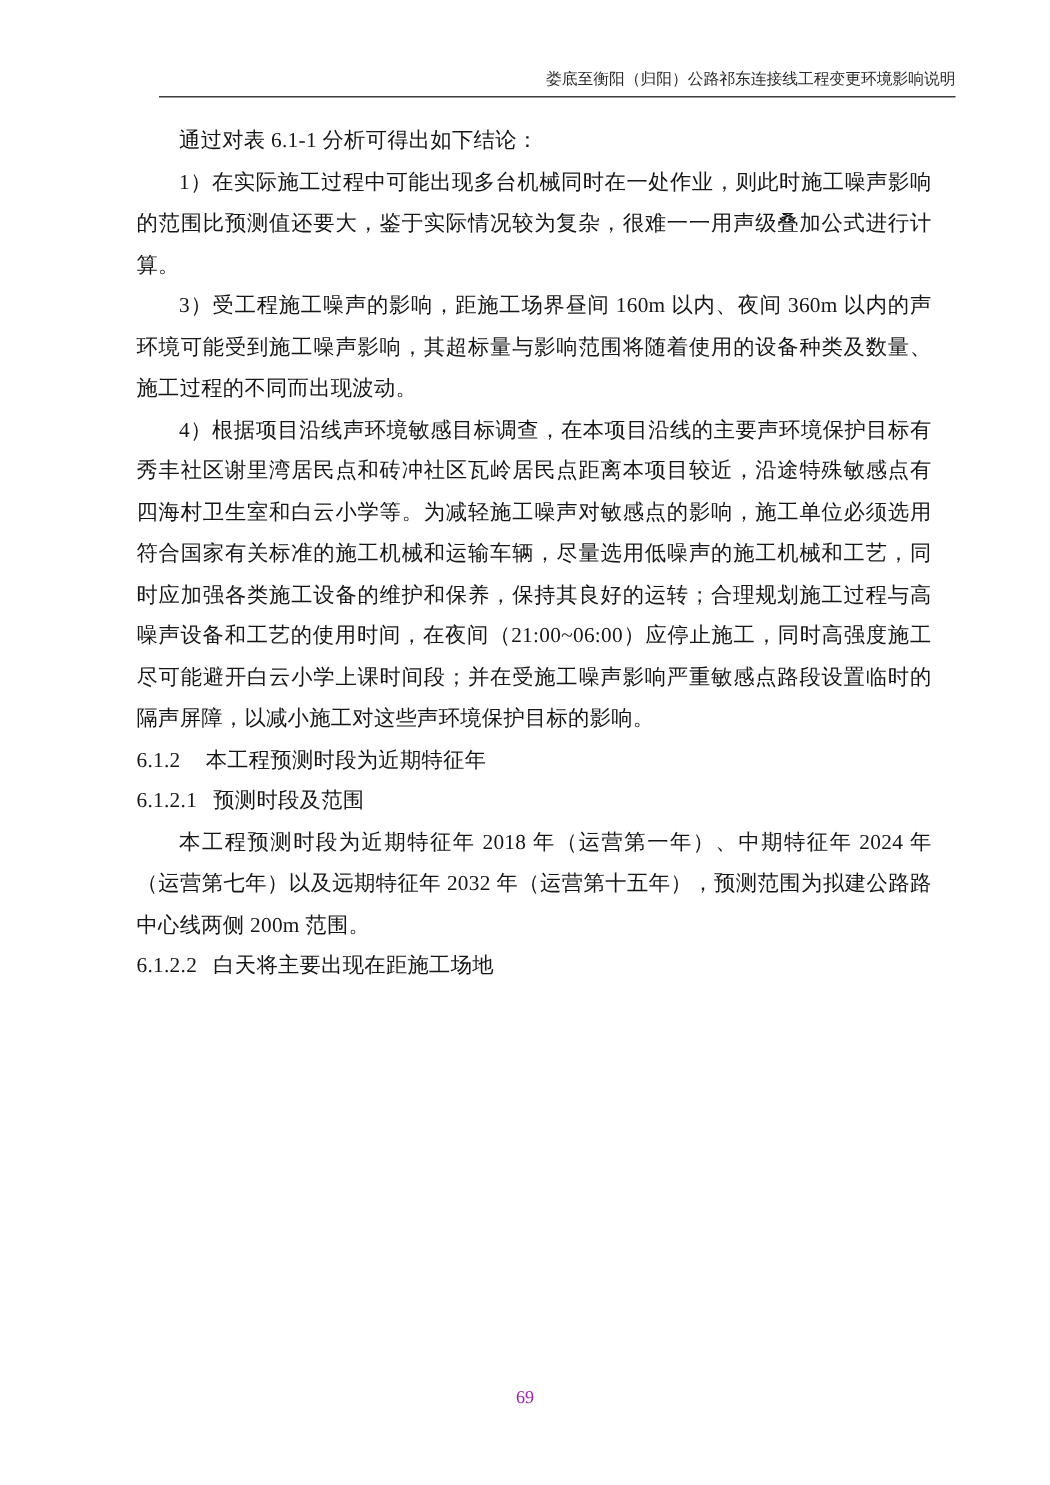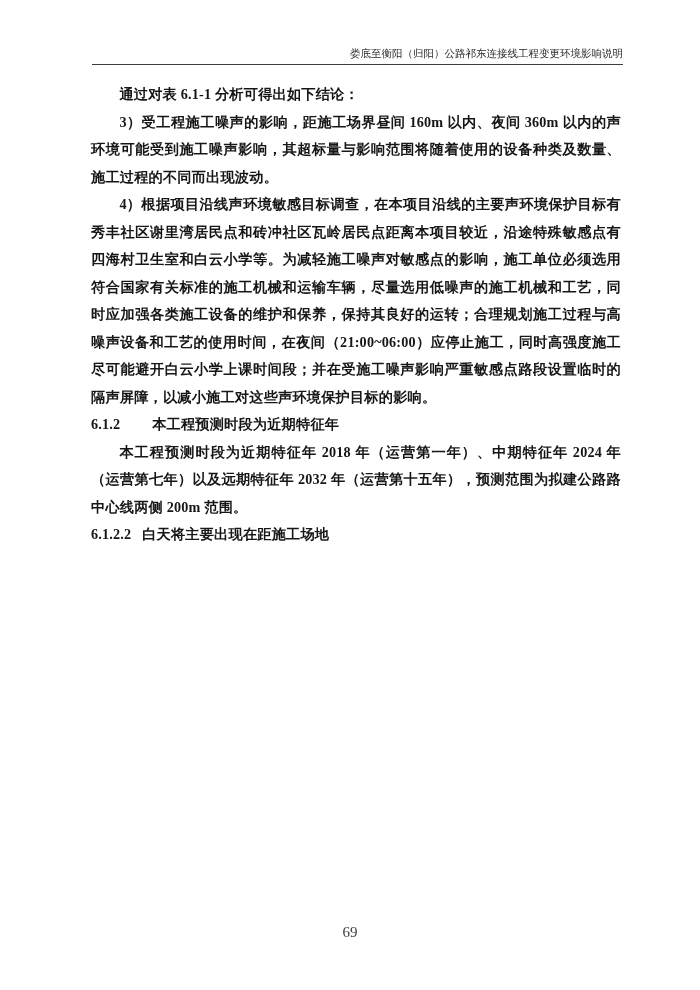--- a/index.html
+++ b/index.html
@@ -12,21 +12,21 @@
     width: 700px;
     height: 990px;
     background: #ffffff;
     overflow: hidden;
     font-family: "Liberation Serif", "DejaVu Serif", serif;
     color: #161616;
   }
   
   .running-header {
     position: absolute;
-    left: 92px;
+    left: 106px;
     top: 47px;
     width: 531px;
     text-align: right;
     font-size: 10.5px;
     line-height: 14px;
     color: #2a2a2a;
     border-bottom: 1.4px solid #3d3d3d;
     padding-bottom: 3px;
   }
   
@@ -37,62 +37,66 @@
     width: 530px;
     font-size: 14.2px;
     line-height: 27.5px;
     text-align: justify;
     letter-spacing: 0.2px;
   }
   .body-text p {
     margin: 0;
     padding: 0;
     text-indent: 2em;
-    font-weight: bold;
   }
   .body-text p.heading {
     text-indent: 0;
     text-align: left;
   }
   .heading .hnum { display: inline-block; }
-  .heading.h3 .hnum { margin-right: 28px; }
+  .heading.h3 .hnum { margin-right: 13px; }
   .heading.h4 .hnum { margin-right: 7px; }
   
   .page-number {
     position: absolute;
     left: 0;
     right: 0;
     top: 924px;
     text-align: center;
-    font-size: 15px;
-    color: #404040;
+    font-size: 12px;
+    color: #a21caf;
   }
 </style>
 </head>
 <body>
 
 <div class="page">
 
   <div class="running-header">娄底至衡阳（归阳）公路祁东连接线工程变更环境影响说明</div>
 
   <div class="body-text">
 
     <p>通过对表 6.1-1 分析可得出如下结论：</p>
 
+    <p>1）在实际施工过程中可能出现多台机械同时在一处作业，则此时施工噪声影响的范围比预测值还要大，鉴于实际情况较为复杂，很难一一用声级叠加公式进行计算。</p>
 
 
     <p>3）受工程施工噪声的影响，距施工场界昼间 160m 以内、夜间 360m 以内的声环境可能受到施工噪声影响，其超标量与影响范围将随着使用的设备种类及数量、施工过程的不同而出现波动。</p>
 
     <p>4）根据项目沿线声环境敏感目标调查，在本项目沿线的主要声环境保护目标有秀丰社区谢里湾居民点和砖冲社区瓦岭居民点距离本项目较近，沿途特殊敏感点有四海村卫生室和白云小学等。为减轻施工噪声对敏感点的影响，施工单位必须选用符合国家有关标准的施工机械和运输车辆，尽量选用低噪声的施工机械和工艺，同时应加强各类施工设备的维护和保养，保持其良好的运转；合理规划施工过程与高噪声设备和工艺的使用时间，在夜间（21:00~06:00）应停止施工，同时高强度施工尽可能避开白云小学上课时间段；并在受施工噪声影响严重敏感点路段设置临时的隔声屏障，以减小施工对这些声环境保护目标的影响。</p>
 
     <p class="heading h3">
       <span class="hnum">6.1.2</span>
       <span class="htitle">本工程预测时段为近期特征年</span>
     </p>
 
+    <p class="heading h4">
+      <span class="hnum">6.1.2.1</span>
+      <span class="htitle">预测时段及范围</span>
+    </p>
 
 
     <p>本工程预测时段为近期特征年 2018 年（运营第一年）、中期特征年 2024 年（运营第七年）以及远期特征年 2032 年（运营第十五年），预测范围为拟建公路路中心线两侧 200m 范围。</p>
 
     <p class="heading h4">
       <span class="hnum">6.1.2.2</span>
       <span class="htitle">白天将主要出现在距施工场地</span>
     </p>
 
 

